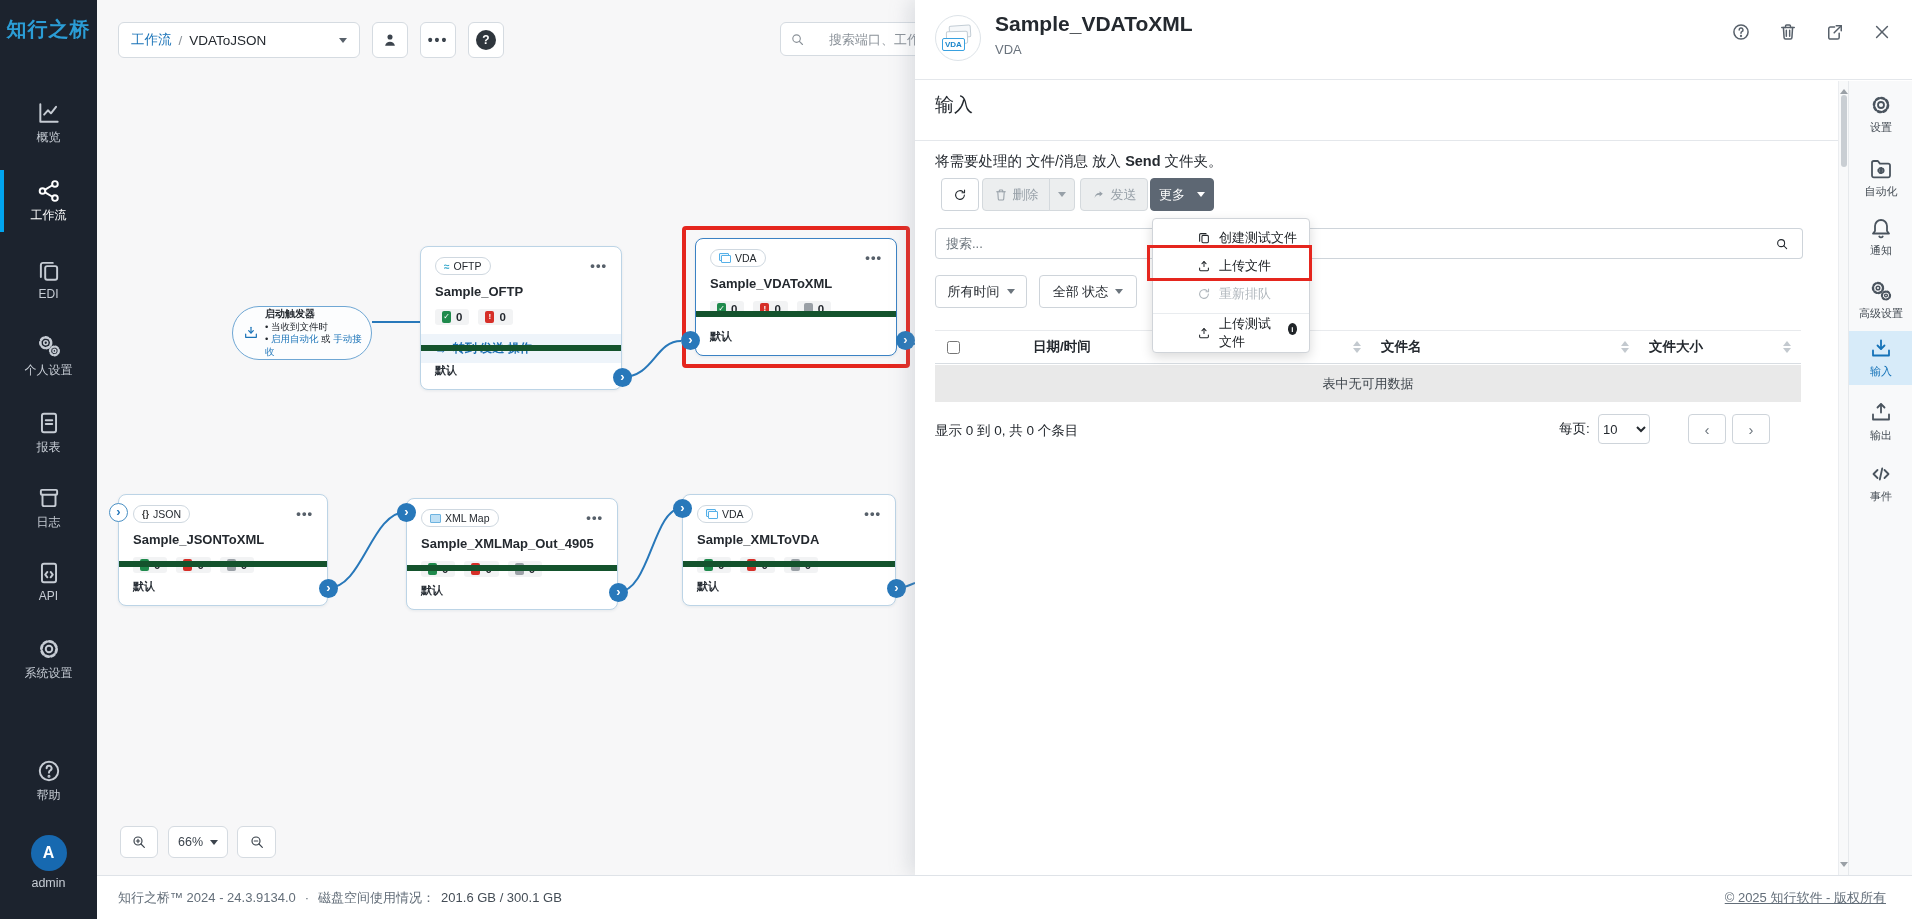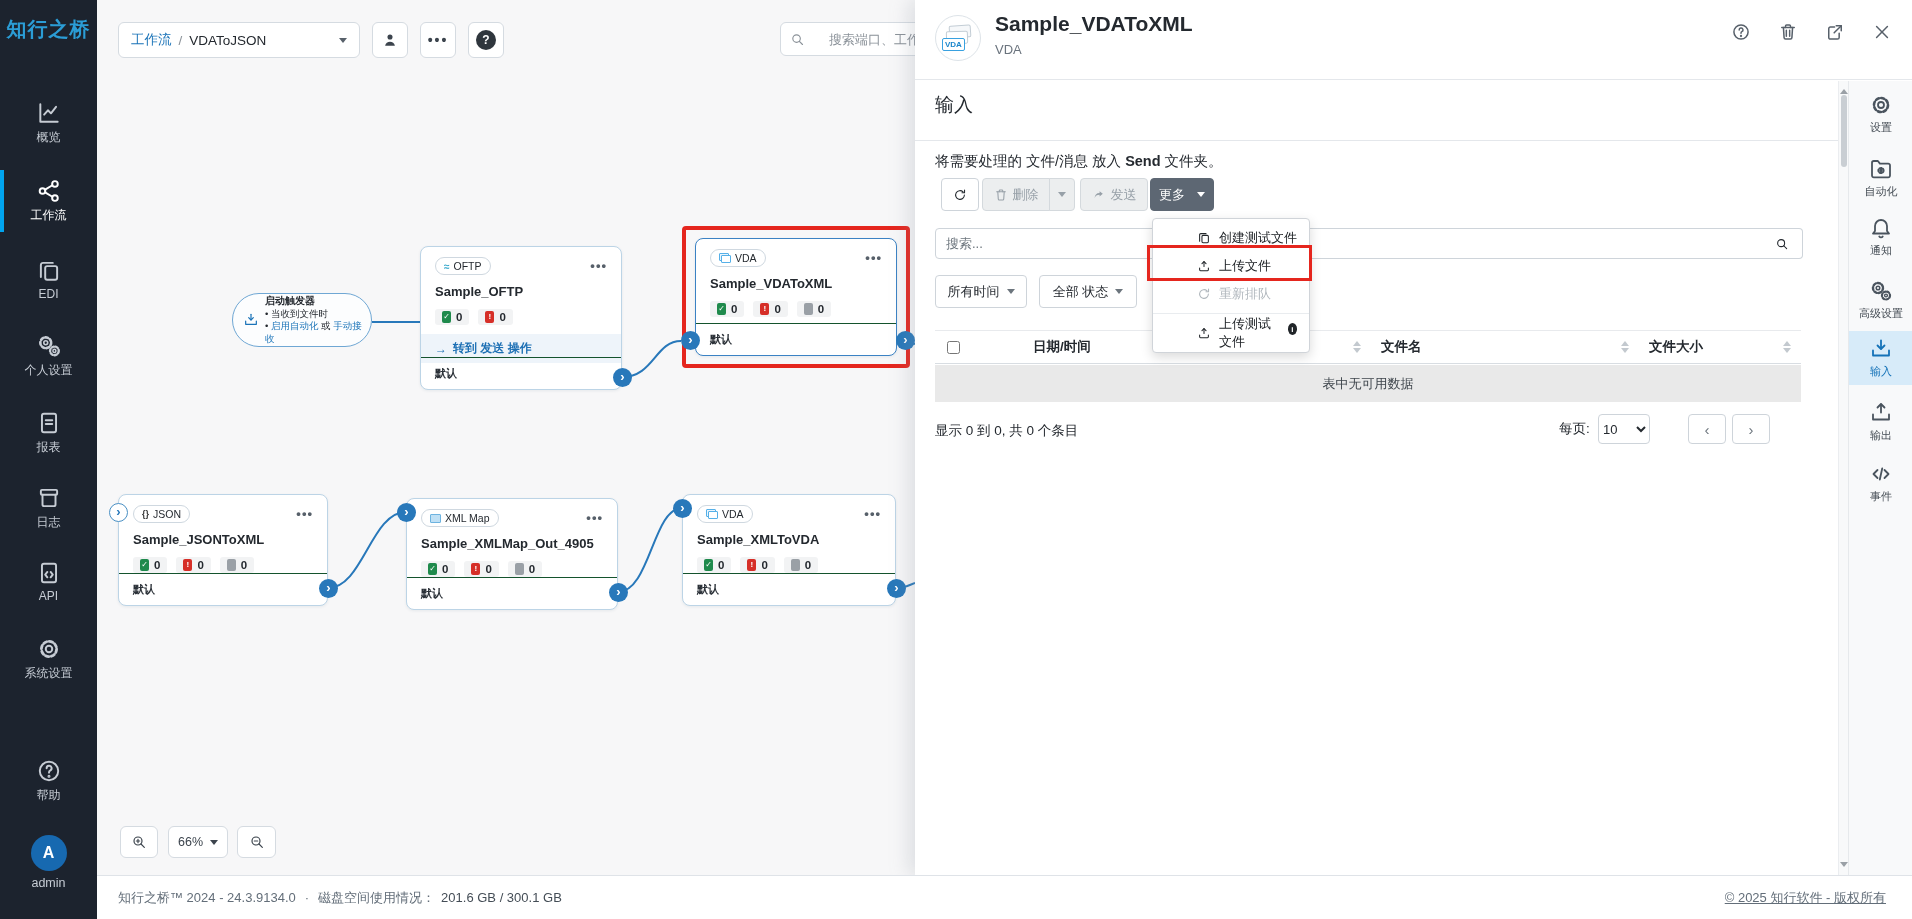--- a/index.html
+++ b/index.html
@@ -42,26 +42,26 @@
   .nmenu { color:#57606a; font-size:13px; font-weight:bold; letter-spacing:1px; cursor:pointer; line-height:10px; }
   .ntitle { margin-top:9px; font-size:13px; font-weight:bold; color:#24292f; white-space:nowrap; }
   .ncounts { margin-top:10px; display:flex; gap:9px; }
   .pill { background:#f2f3f4; border-radius:3px; padding:2px 7px; font-size:11.5px; font-weight:600; color:#24292f; display:inline-flex; align-items:center; }
   .doc { display:inline-block; width:9px; height:12px; border-radius:2px; margin-right:5px; position:relative; }
   .doc::after { position:absolute; left:0; right:0; top:0; color:#fff; font-size:8px; line-height:12px; text-align:center; font-weight:bold; }
   .doc.g { background:#1f8a4c; } .doc.g::after { content:"✓"; }
   .doc.r { background:#d62f28; } .doc.r::after { content:"!"; }
   .doc.y { background:#9aa0a6; }
   .naction { margin:9px -14px 0; background:#eef4fa; color:#1c6fb4; font-size:12px; font-weight:600; padding:6px 14px; display:flex; align-items:center; gap:6px; cursor:pointer; }
-  .nfoot { position:absolute; left:0; right:0; bottom:0; height:32px; border-top:1px solid #14532d; display:flex; align-items:center; padding:0 14px; font-size:11px; font-weight:bold; color:#2b3138; }
+  .nfoot { position:absolute; left:0; right:0; bottom:0; height:44px; border-top:6px solid #14532d; display:flex; align-items:center; padding:0 14px; font-size:11px; font-weight:bold; color:#2b3138; }
   .conn { width:19px; height:19px; border-radius:50%; background:#2878ba; color:#fff; display:flex; align-items:center; justify-content:center; z-index:4; cursor:pointer; }
   .conn::after { content:"›"; font-size:13px; font-weight:bold; line-height:1; position:relative; top:-1px; }
   .conn.outline { background:#fff; border:1.5px solid #4a90c4; color:#2878ba; }
   #selbox { border:4px solid #e5261e; border-radius:4px; z-index:2; background:transparent; }
-  #trigger { left:135px; top:293px; width:140px; height:54px; border:1.5px solid #6fa7d4; border-radius:27px; background:#fcfdfe; display:flex; align-items:center; padding:0 8px 0 10px; gap:6px; z-index:2; }
+  #trigger { left:135px; top:306px; width:140px; height:54px; border:1.5px solid #6fa7d4; border-radius:27px; background:#fcfdfe; display:flex; align-items:center; padding:0 8px 0 10px; gap:6px; z-index:2; }
   #trigger svg { width:16px; height:16px; color:#1a73b8; flex:none; }
   #trigger .tx { font-size:9.5px; line-height:1.35; color:#24292f; }
   #trigger .tt { font-weight:bold; font-size:10px; }
   #trigger a { color:#1a73b8; text-decoration:none; cursor:pointer; }
   .bico-oftp { color:#2aa3c8; font-size:10px; font-weight:bold; }
   .mini-files { position:relative; width:12px; height:10px; display:inline-block; }
   .mini-files::before { content:""; position:absolute; inset:0 2px 2px 0; border:1px solid #56b0e8; background:#eaf6fe; border-radius:1px; }
   .mini-files::after { content:""; position:absolute; inset:2px 0 0 2px; border:1px solid #56b0e8; background:#fff; border-radius:1px; }
   .mini-json { font-size:9px; font-weight:bold; color:#333; }
   .mini-map { width:11px; height:9px; background:#bfe0f5; border:1px solid #6db3e0; border-radius:1px; display:inline-block; }

